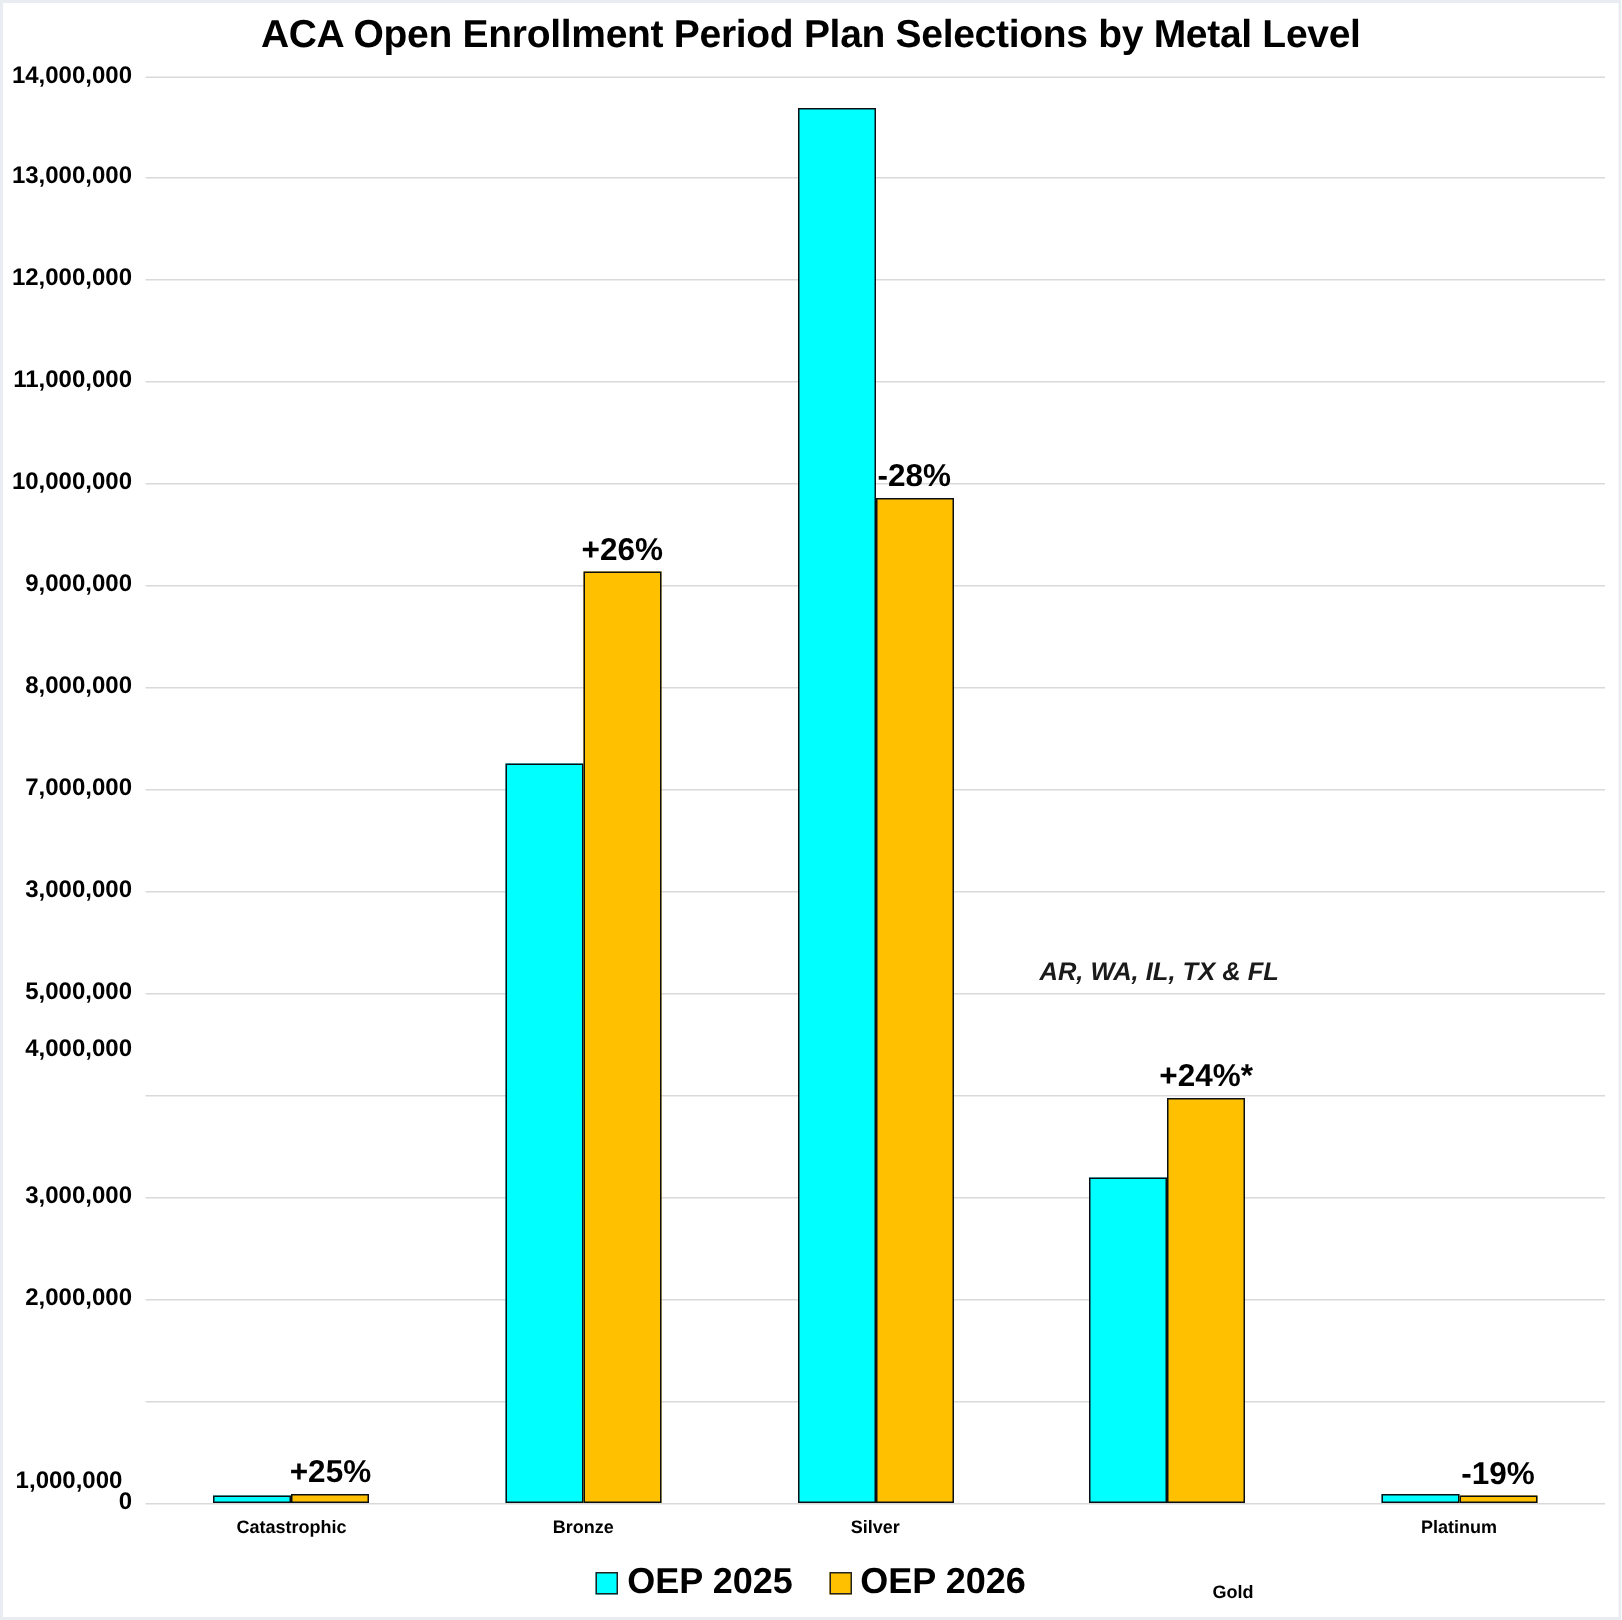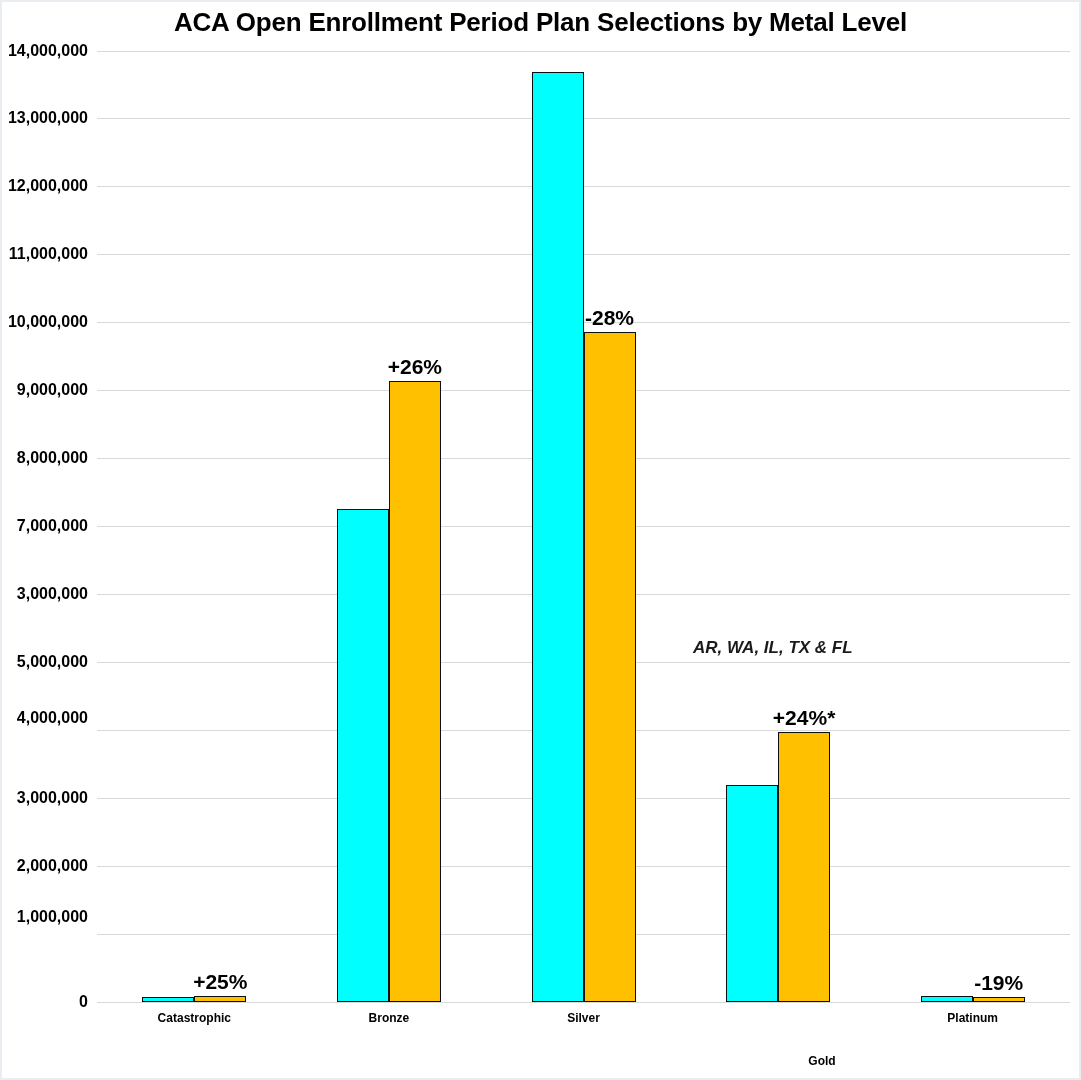--- a/index.html
+++ b/index.html
@@ -67,27 +67,27 @@
 </head>
 <body>
 
 <div class="page">
   <div class="chart-title">ACA Open Enrollment Period Plan Selections by Metal Level</div>
 
   <div class="plot" id="plot">
       <div class="gridline" style="left: 97px; width: 973px; top: 1002px; background: rgb(217, 217, 217);"></div>
       <div class="ytick" style="top: 1002px;">0</div>
       <div class="gridline" style="left: 97px; width: 973px; top: 934.036px; background: rgb(217, 217, 217);"></div>
-      <div class="ytick" style="top: 917px;">1,000,000</div>
+      <div class="ytick" style="top: 988px; text-align: center;">1,000,000</div>
       <div class="gridline" style="left: 97px; width: 973px; top: 866.071px; background: rgb(217, 217, 217);"></div>
       <div class="ytick" style="top: 866.071px;">2,000,000</div>
       <div class="gridline" style="left: 97px; width: 973px; top: 798.107px; background: rgb(217, 217, 217);"></div>
       <div class="ytick" style="top: 798.107px;">3,000,000</div>
       <div class="gridline" style="left: 97px; width: 973px; top: 730.143px; background: rgb(217, 217, 217);"></div>
-      <div class="ytick" style="top: 718px;">4,000,000</div>
+      <div class="ytick" style="top: 700px;">4,000,000</div>
       <div class="gridline" style="left: 97px; width: 973px; top: 662.179px; background: rgb(217, 217, 217);"></div>
       <div class="ytick" style="top: 662.179px;">5,000,000</div>
       <div class="gridline" style="left: 97px; width: 973px; top: 594.214px; background: rgb(217, 217, 217);"></div>
       <div class="ytick" style="top: 594.214px;">3,000,000</div>
       <div class="gridline" style="left: 97px; width: 973px; top: 526.25px; background: rgb(217, 217, 217);"></div>
       <div class="ytick" style="top: 526.25px;">7,000,000</div>
       <div class="gridline" style="left: 97px; width: 973px; top: 458.286px; background: rgb(217, 217, 217);"></div>
       <div class="ytick" style="top: 458.286px;">8,000,000</div>
       <div class="gridline" style="left: 97px; width: 973px; top: 390.321px; background: rgb(217, 217, 217);"></div>
       <div class="ytick" style="top: 390.321px;">9,000,000</div>
@@ -120,13 +120,23 @@
       <div class="bar" style="left: 920.7px; width: 52px; top: 995.543px; height: 6.45661px; background: rgb(0, 255, 255);"></div>
       <div class="bar" style="left: 972.7px; width: 52px; top: 996.767px; height: 5.23325px; background: rgb(255, 192, 0);"></div>
       <div class="pct-label" style="left: 998.7px; top: 970.767px;">-19%</div>
       <div class="cat-label" style="left: 972.7px; top: 1011px;">Platinum</div>
     </div>
 
   <div class="annotation">
     <div>AR, WA, IL, TX &amp; FL</div>
   </div>
 
+  <div class="legend" id="legend">
+      <div class="legend-item">
+        <span class="legend-swatch" style="background: rgb(0, 255, 255);"></span>
+        <span class="legend-label">OEP 2025</span>
+      </div>
+      <div class="legend-item">
+        <span class="legend-swatch" style="background: rgb(255, 192, 0);"></span>
+        <span class="legend-label">OEP 2026</span>
+      </div>
+    </div>
 </div>
 
 </body></html>

